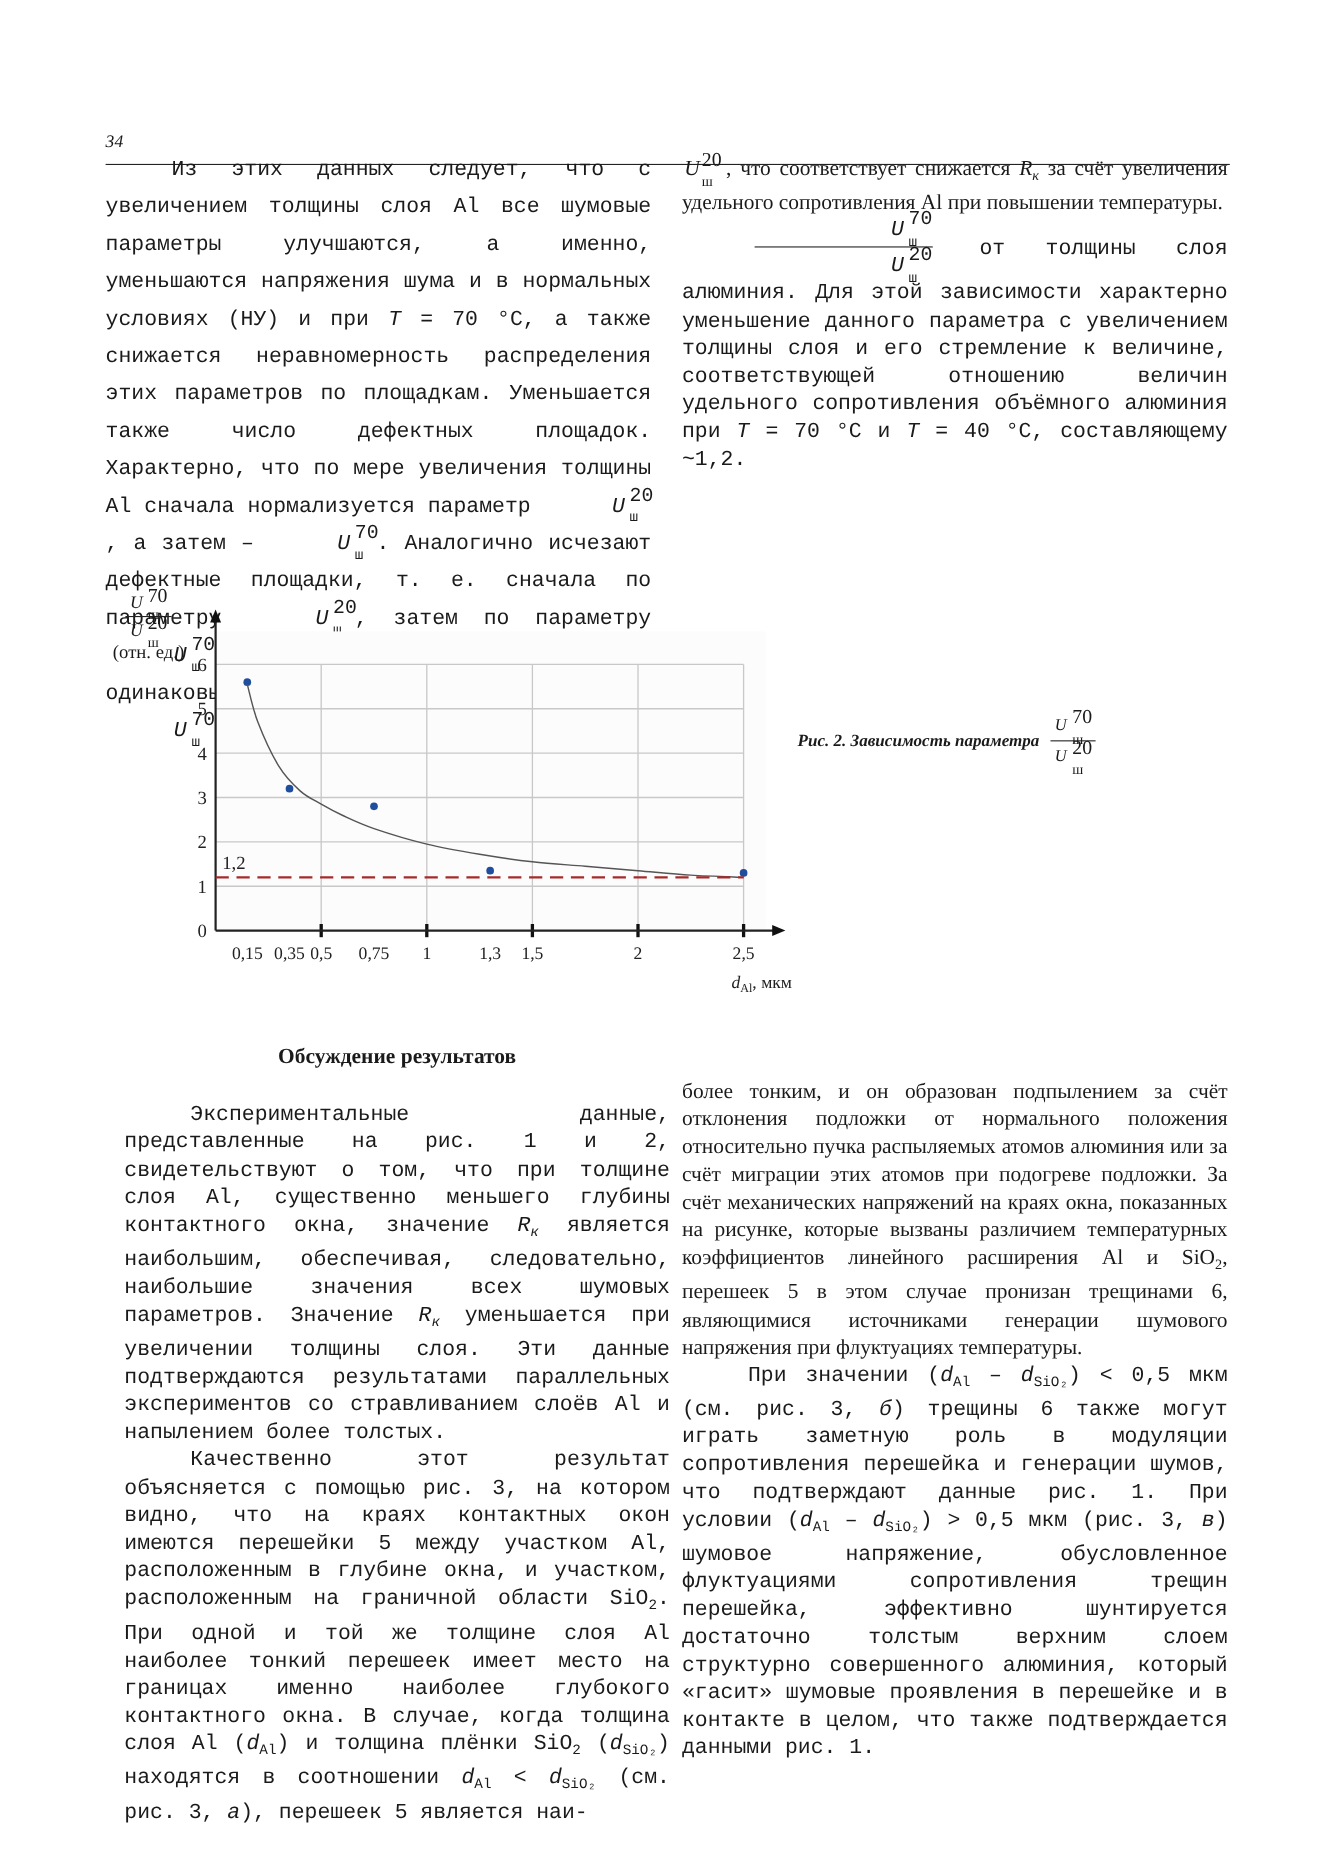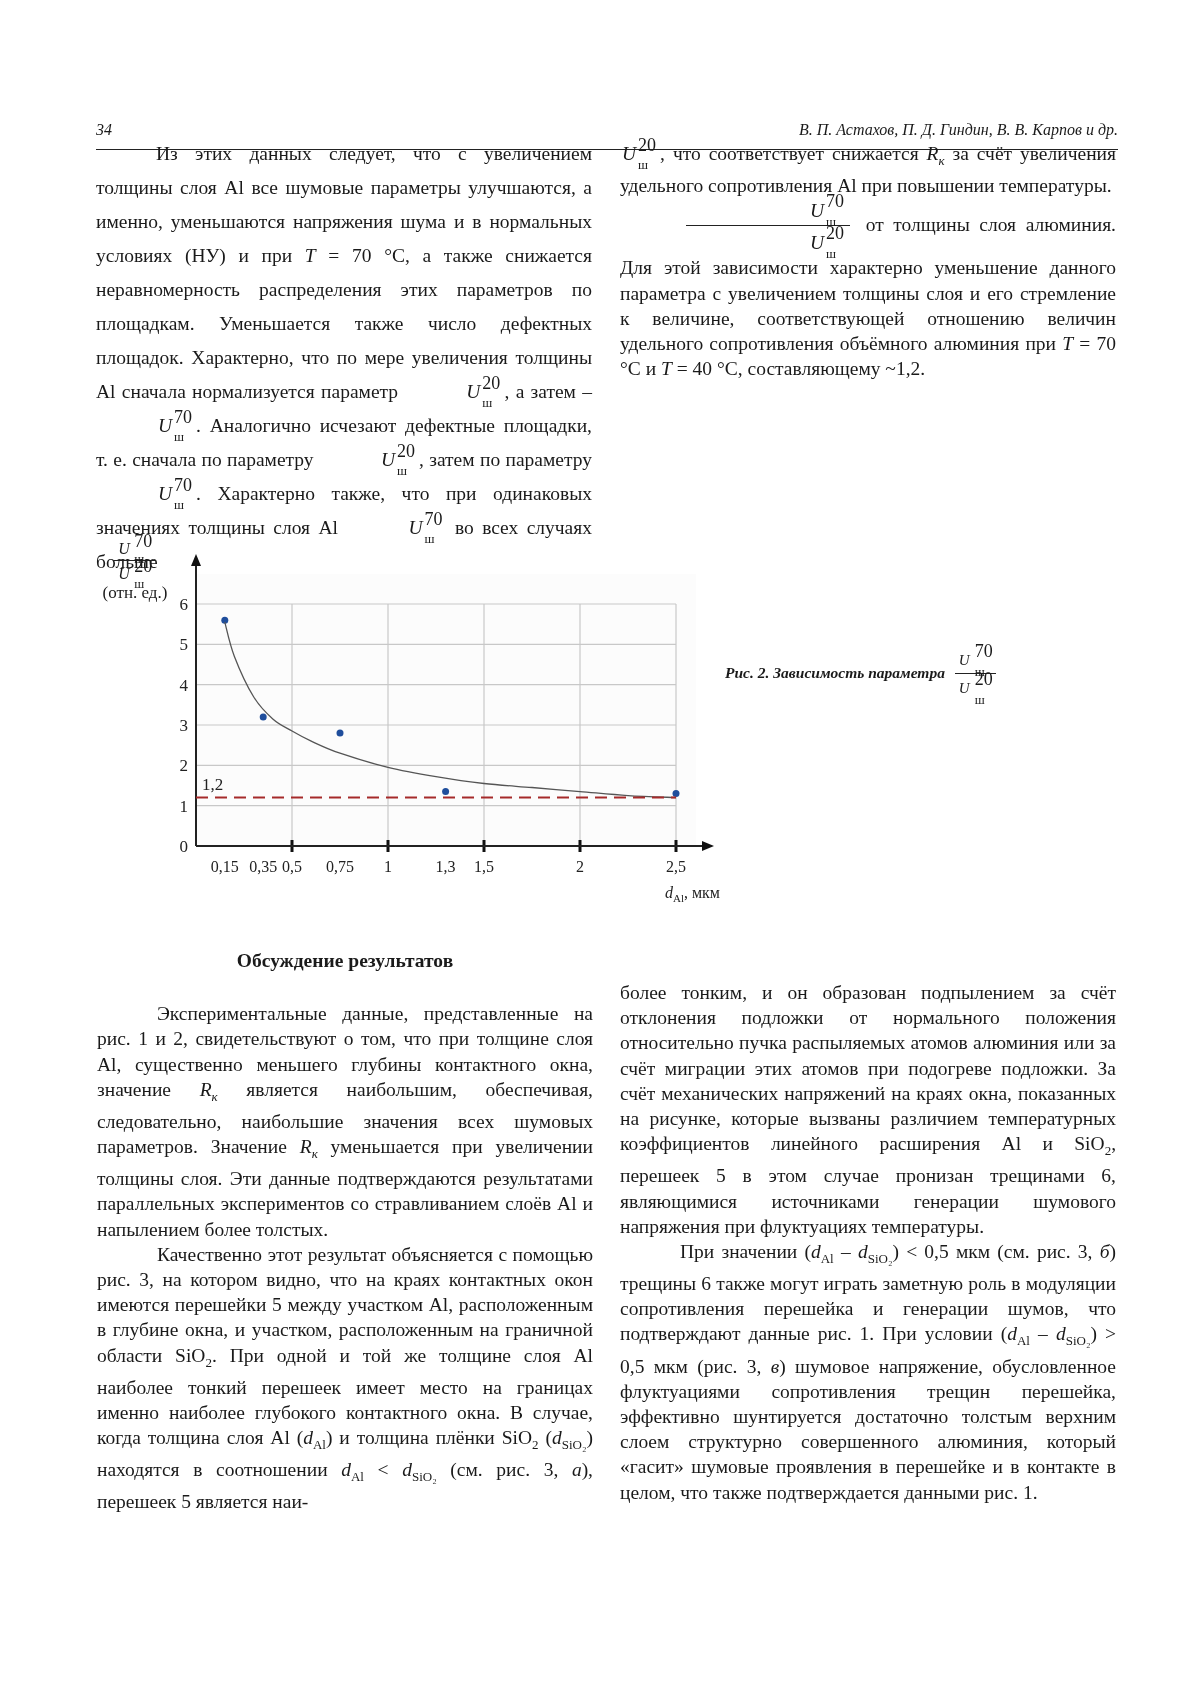--- a/index.html
+++ b/index.html
@@ -4,24 +4,24 @@
   <style>
     html, body { margin: 0; padding: 0; background: #ffffff; }
     body { width: 1200px; height: 1698px; position: relative; overflow: hidden;
       font-family: "Liberation Serif", "DejaVu Serif", serif; color: #1a1a1a; }
     .header { position: absolute; left: 96px; top: 90px; width: 1022px; height: 32px;
       border-bottom: 1.5px solid #222; font-style: italic; font-size: 16px; margin-top: 27px; }
     .header .pnum { position: absolute; left: 0; top: 4px; }
     .header .authors { position: absolute; right: 0; top: 4px; }
     .col { position: absolute; font-size: 19.5px; line-height: 25.2px; text-align: justify; }
     .col p { margin: 0; }
-    .indent { text-indent: 60px; }
+    .indent { text-indent: 60px; font-family: Liberation Mono, monospace; }
     .left-top { left: 96px; top: 137px; width: 496px; }
     .right-top { left: 620px; top: 137px; width: 496px; }
-    .left-bot { left: 97px; top: 948px; width: 496px; }
+    .left-bot { left: 113px; top: 948px; width: 496px; }
     .right-bot { left: 620px; top: 980px; width: 496px; }
     i.m { font-style: italic; }
     .sym { display: inline-block; position: relative; font-style: italic; padding-right: 22px; margin: 0 2px; }
     .sym sup { position: absolute; left: 16px; top: -9px; font-size: 18px; font-style: normal; }
     .sym sub { position: absolute; left: 16px; top: 11px; font-size: 13px; font-style: normal; }
     .tall { line-height: 34px; }
     .frac { display: inline-flex; flex-direction: column; align-items: center; vertical-align: middle; margin: 0 6px; }
     .frac .num { border-bottom: 1px solid #222; padding: 0 2px 2px 2px; }
     .frac .den { padding: 4px 2px 0 2px; }
     .heading { text-align: center; font-weight: bold; margin-bottom: 28px !important; }
@@ -32,21 +32,20 @@
     .ylabel .frac { font-size: 16px; margin: 0; }
     .caption { position: absolute; left: 725px; top: 650px; width: 390px; font-weight: bold; font-style: italic;
       font-size: 15.5px; line-height: 21px; text-align: justify; }
     .caption .frac { font-style: italic; font-weight: normal; font-size: 15px; }
   </style>
 </head>
 <body>
 
 <div class="header">
   <span class="pnum">34</span>
-  <span class="authors">В. П. Астахов, П. Д. Гиндин, В. В. Карпов и др.</span>
 </div>
 
 <div class="col left-top tall">
   <p class="indent"><span>Из этих данных следует, что с увеличением толщины слоя Al все шумовые параметры улучшаются, а именно, уменьшаются напряжения шума и в нормальных условиях (НУ) и при </span><i class="m">T</i><span> = 70 °С, а также снижается неравномерность распределения этих параметров по площадкам. Уменьшается также число дефектных площадок. Характерно, что по мере увеличения толщины Al сначала нормализуется параметр </span><span class="sym"><span>U</span><sup>20</sup><sub>ш</sub></span><span>, а затем – </span><span class="sym"><span>U</span><sup>70</sup><sub>ш</sub></span><span>. Аналогично исчезают дефектные площадки, т. е. сначала по параметру </span><span class="sym"><span>U</span><sup>20</sup><sub>ш</sub></span><span>, затем по параметру </span><span class="sym"><span>U</span><sup>70</sup><sub>ш</sub></span><span>. Характерно также, что при одинаковых значениях толщины слоя Al </span><span class="sym"><span>U</span><sup>70</sup><sub>ш</sub></span><span> во всех случаях больше</span></p>
 </div>
 
 <div class="col right-top">
   <p style="line-height:25px"><span class="sym" style="line-height:34px"><span>U</span><sup>20</sup><sub>ш</sub></span><span>, что соответствует снижается </span><i class="m"><span>R</span><sub class="s">к</sub></i><span> за счёт увеличения удельного сопротивления Al при повышении температуры.</span></p>
   <p class="indent"><span class="frac">
         <span class="num"><span class="sym"><span>U</span><sup>70</sup><sub>ш</sub></span></span>

